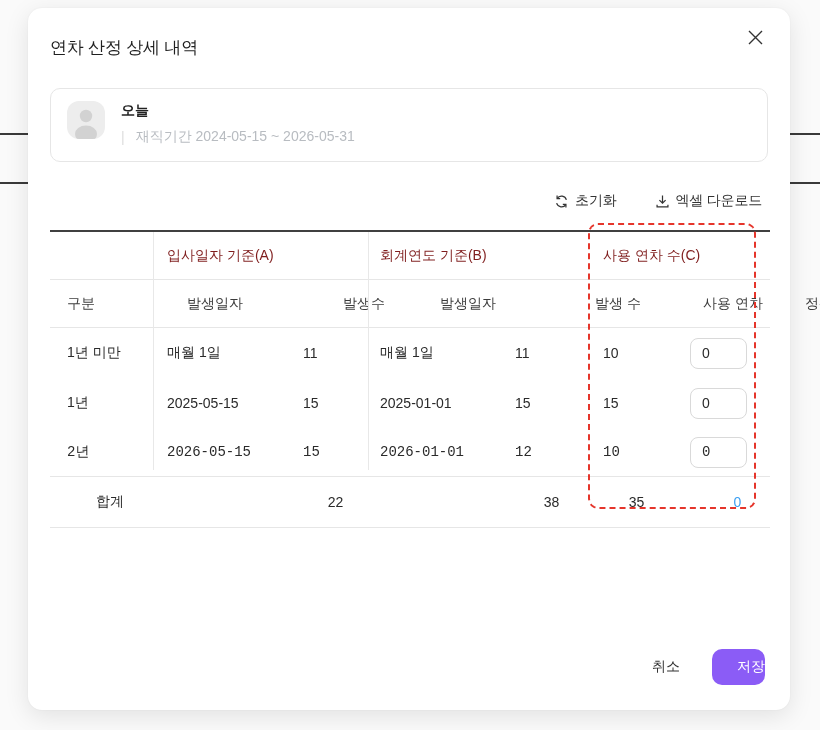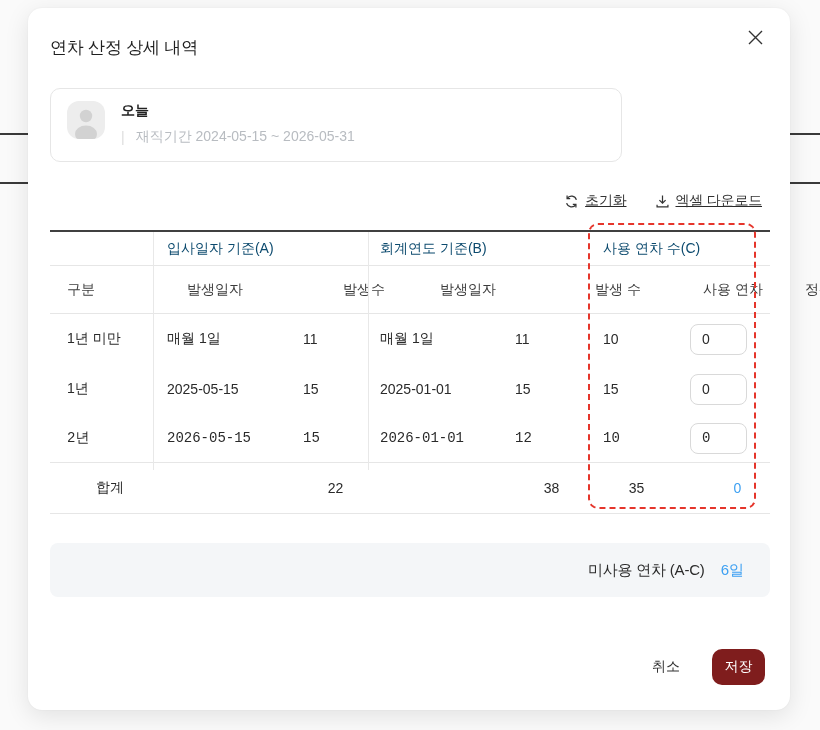--- a/index.html
+++ b/index.html
@@ -15,35 +15,35 @@
 
   .modal {
     position:absolute; left:28px; top:8px; width:762px; height:702px;
     background:#fff; border-radius:14px; z-index:1;
     box-shadow:0 6px 24px rgba(0,0,0,.10), 0 0 2px rgba(0,0,0,.06);
   }
   .title { position:absolute; left:22px; top:28px; font-size:17px; font-weight:normal; color:#1f1f1f; letter-spacing:-.2px; }
   .close-btn { position:absolute; right:22px; top:16px; width:26px; height:26px; background:none; border:none; cursor:pointer; display:flex; align-items:center; justify-content:center; }
 
   
-  .user-card { position:absolute; left:22px; top:80px; width:572px; height:74px; border:1px solid #e6e6e6; border-radius:10px; }
+  .user-card { position:absolute; left:22px; top:80px; width:718px; height:74px; border:1px solid #e6e6e6; border-radius:10px; }
   .avatar { position:absolute; left:16px; top:12px; width:38px; height:38px; border-radius:12px; background:#ededed; overflow:hidden; }
   .user-info { position:absolute; left:70px; top:13px; }
   .user-name { font-size:14px; font-weight:bold; color:#222; }
   .user-tenure { margin-top:8px; font-size:14px; color:#b8bcc1; display:flex; align-items:center; gap:11px; }
   .tenure-divider { color:#dcdcdc; }
 
   
-  .toolbar { position:absolute; top:184px; right:28px; display:flex; gap:28px; align-items:center;text-decoration:underline; }
+  .toolbar { position:absolute; top:184px; right:28px; display:flex; gap:38px; align-items:center; }
   .tool-btn { display:flex; align-items:center; gap:6px; background:none; border:none; font-size:14px; color:#333; cursor:pointer; font-family:inherit; letter-spacing:-.2px; }
 
   
   .table { position:absolute; left:22px; top:222px; width:720px; border-top:2px solid #404040; }
   .t-row { display:grid; grid-template-columns:103px 145px 70px 144px 76px 82px 100px; align-items:center; font-size:14px; }
-  .t-row.h1 { height:34px; border-bottom:1px solid #e6e6e6; color:#0c4a6e; }
+  .t-row.h1 { height:48px; border-bottom:1px solid #e6e6e6; color:#7f1d1d; }
   .t-row.h2 { height:48px; border-bottom:1px solid #e6e6e6; color:#3c3c3c;gap:20px; }
   .t-row.r  { height:50px; }
   .t-row.r3 { height:48px;font-family:Liberation Mono, monospace; }
   .t-row.total { height:52px; border-top:1px solid #e6e6e6; border-bottom:1px solid #e6e6e6;text-align:center; }
   .c1 { padding-left:17px; }
   .c2 { padding-left:14px; }
   .c3 { padding-left:5px; }
   .c4 { padding-left:12px; }
   .c5 { padding-left:3px; }
   .c6 { padding-left:15px; }
@@ -71,22 +71,22 @@
     background:#f4f6f8; border-radius:8px; display:flex; align-items:center;
     justify-content:flex-end; padding-right:26px; gap:16px;
   }
   .summary-label { font-size:15px; color:#2b2b2b; letter-spacing:-.2px; }
   .summary-value { font-size:15px; color:#3da0f2; }
 
   
   .footer { position:absolute; right:25px; top:641px; display:flex; align-items:center; gap:32px; }
   .cancel-btn { background:none; border:none; font-size:14px; color:#333; cursor:pointer; font-family:inherit; }
   .save-btn {
-    width:53px; height:36px; background:#7f1d1d; color:#fff; border:none; border-radius:10px;
-    font-size:14px; cursor:pointer; font-family:inherit;
+    width:53px; height:36px; background:#8b5cf6; color:#fff; border:none; border-radius:10px;
+    font-size:14px; cursor:pointer; font-family:inherit;text-align:right;
   }
   .icon { display:block; }
 </style>
 </head>
 <body>
 
 <div class="page">
   <div class="bg-line bg-line-1"></div>
   <div class="bg-line bg-line-2"></div>
 
@@ -188,23 +188,19 @@
         <div class="c6">35</div>
         <div class="total-settle">0</div>
       </div>
 
       <div class="vline vline-1"></div>
       <div class="vline vline-2"></div>
     </div>
 
     <div class="dashed-highlight"></div>
 
-    <div class="summary-bar">
-      <span class="summary-label">미사용 연차 (A-C)</span>
-      <span class="summary-value">6일</span>
-    </div>
 
     <div class="footer">
       <button class="cancel-btn">취소</button>
       <button class="save-btn">저장</button>
     </div>
   </div>
 </div>
 
 </body></html>

